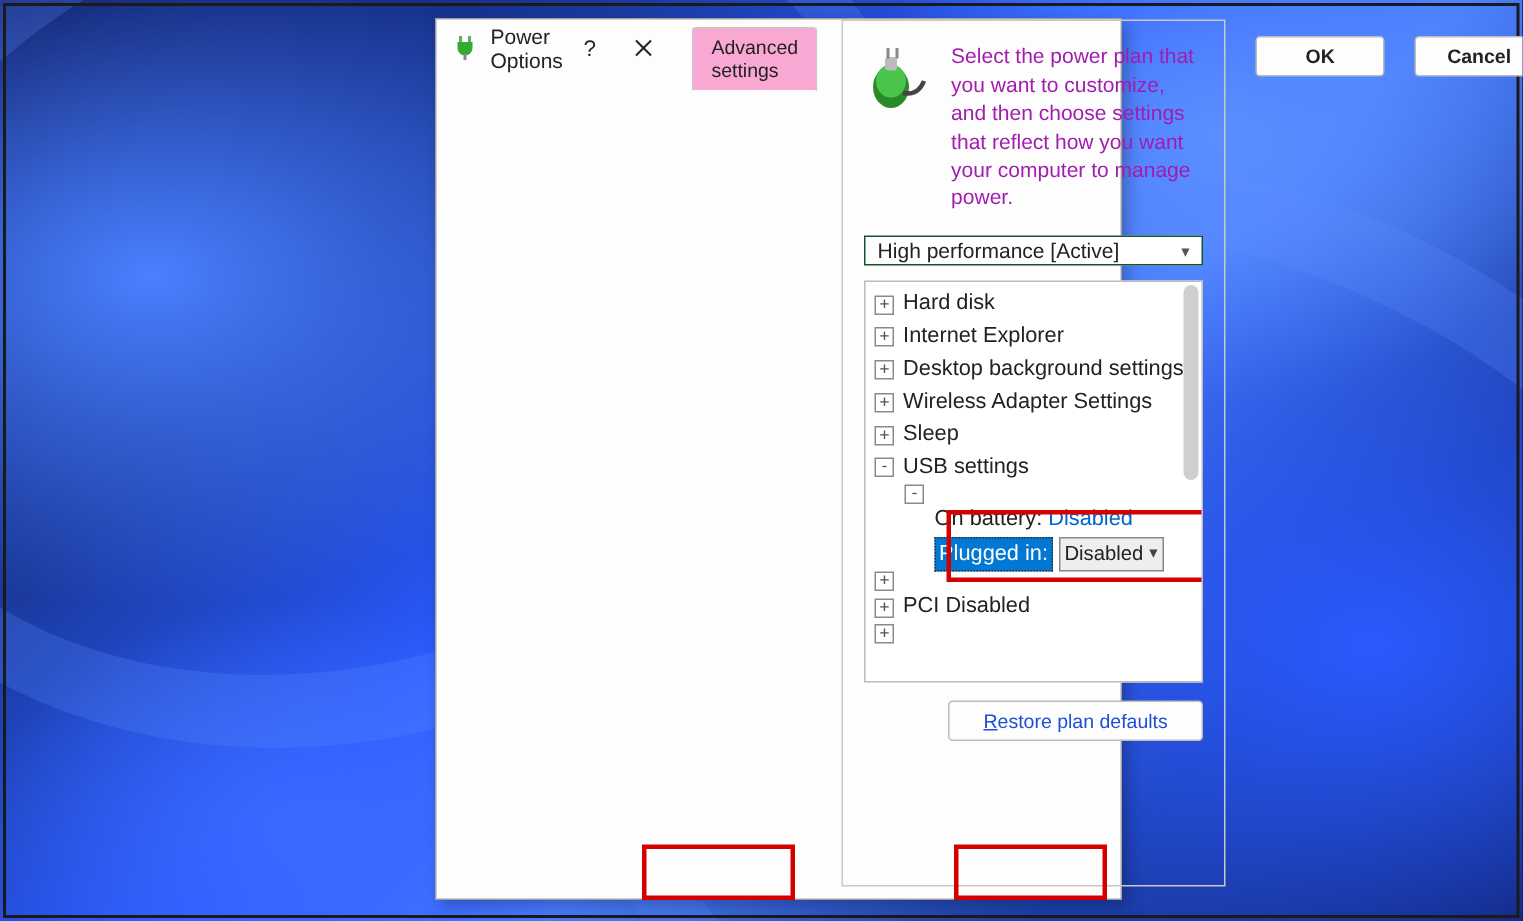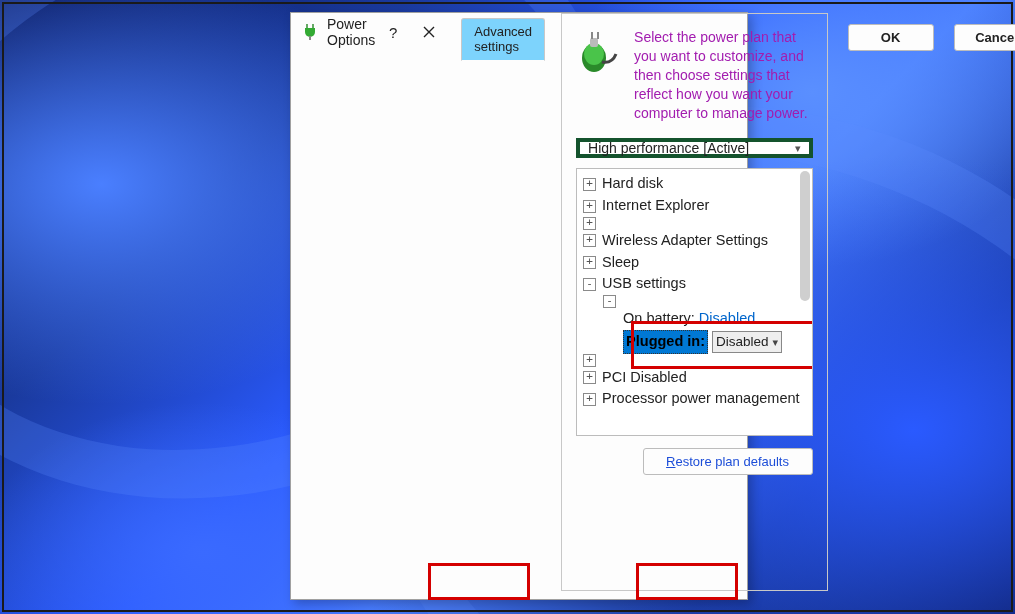--- a/index.html
+++ b/index.html
@@ -44,55 +44,55 @@
     padding: 0 6px 0 10px;
   }
   .titlebar .icon { width:18px; height:18px; margin-right:8px; display:flex; align-items:center; justify-content:center;}
   .titlebar .title { flex:1; font-size:14px; color:#222; }
   .titlebar .winbtn { width:36px; height:30px; display:flex; align-items:center; justify-content:center; color:#222; font-size:15px; }
 
   .tabstrip { padding: 4px 8px 0 8px; }
   .tab {
     display:inline-block; padding:5px 12px 6px 12px;
     border:1px solid #c8c8c8; border-bottom:1px solid #fdfdfd;
-    border-radius:3px 3px 0 0; background:#7dd3fc;
+    border-radius:3px 3px 0 0; background:#f9a8d4;
     position:relative; top:1px; font-size:13px; color:#222;
   }
   .tabcontent {
     margin: 0 8px 8px 8px; padding: 14px 10px 10px 10px;
     border:1px solid #c8c8c8; flex:1;
     display:flex; flex-direction:column;
   }
 
   .intro { display:flex; gap:12px; padding: 0 4px 8px 4px; }
   .intro .bigicon { width:46px; height:46px; flex-shrink:0; }
   .intro .text { font-size:14px; color:#a21caf; line-height:1.35; }
 
   .planselect {
     margin: 8px 4px 10px 4px;
-    border:4px solid #14532d; background:#fff;
+    border:1px solid #14532d; background:#fff;
     height:20px; display:flex; align-items:center; justify-content:space-between;
     padding: 0 8px; font-size:14px; color:#222;
   }
   .chev { font-size:11px; color:#555; }
 
   .treewrap {
     margin: 0 4px 8px 4px;
     border:1px solid #bcbcbc; background:#fff;
     height: 268px; position:relative; overflow:hidden;
   }
   .scrollbar { position:absolute; right:2px; top:2px; width:10px; height:130px; background:#cfcfcf; border-radius:5px; }
   .tree { padding: 4px 12px 4px 6px; font-size:14.5px; color:#222; line-height:1.5; }
   .node { display:flex; align-items:center; white-space:nowrap; }
   .exp { width:13px; height:13px; border:1px solid #8a8a8a; color:#555; font-size:11px; line-height:10px; text-align:center; margin-right:6px; background:#fff; flex-shrink:0; font-family:monospace;}
   .ind1 { padding-left:20px; }
   .ind2 { padding-left:40px; }
   .link { color:#0066cc; }
   .dotted { border:1px dotted #333; padding:0 1px; }
-  .seltext { background:#0078d4; color:#000000; padding:0 2px;font-weight:bold; }
+  .seltext { background:#0078d4; color:#ffffff; padding:0 2px; }
   .dropdown { display:inline-flex; align-items:center; border:1px solid #888; background:#eee; padding:0 3px; margin-left:4px; font-size:13.5px; }
   .dropdown .chev { margin-left:4px; color:#444; }
 
   .redbox1 { position:absolute; left:54px; top:152px; width:184px; height:48px; border:3px solid #d40000; pointer-events:none;}
 
   .restore { display:flex; justify-content:flex-end; padding: 4px 4px 0 4px; }
   .btn {
     min-width:86px; height:27px; padding:0 14px;
     border:1px solid #bcbcbc; background:#fdfdfd;
     font-size:13px; color:#222; display:inline-flex; align-items:center; justify-content:center;
@@ -169,20 +169,21 @@
         <div class="node">
             <span class="exp">+</span>
             <span>Hard disk</span>
           </div>
         <div class="node">
             <span class="exp">+</span>
             <span>Internet Explorer</span>
           </div>
         <div class="node">
             <span class="exp">+</span>
+            <span>Desktop background settings</span>
           </div>
         <div class="node">
             <span class="exp">+</span>
             <span>Wireless Adapter Settings</span>
           </div>
         <div class="node">
             <span class="exp">+</span>
             <span>Sleep</span>
           </div>
         <div class="node">
@@ -205,21 +206,20 @@
         </div>
         <div class="node">
             <span class="exp">+</span>
           </div>
         <div class="node">
             <span class="exp">+</span>
             <span>PCI Disabled</span>
           </div>
         <div class="node">
             <span class="exp">+</span>
-            <span>Processor power management</span>
           </div>
       </div>
       <div class="redbox1"></div>
     </div>
 
     <div class="restore">
       <div class="btn btn-wide disabled">
         <span><u>R</u>estore plan defaults</span>
       </div>
     </div>

